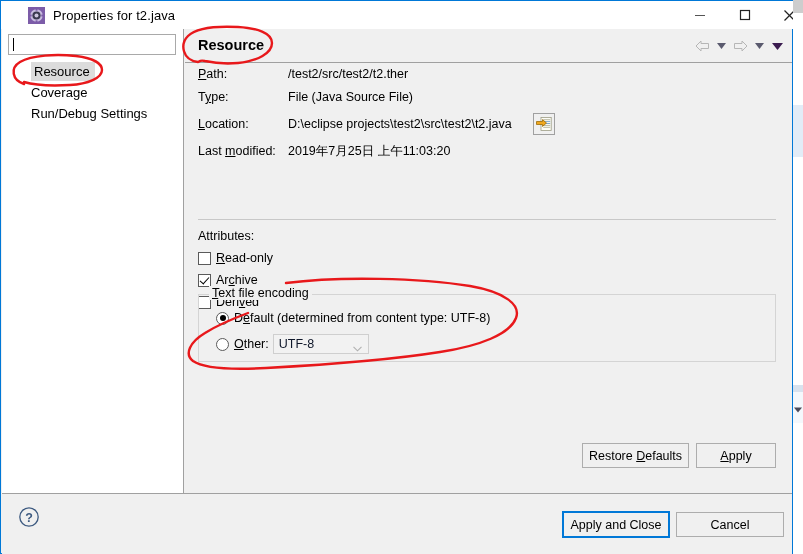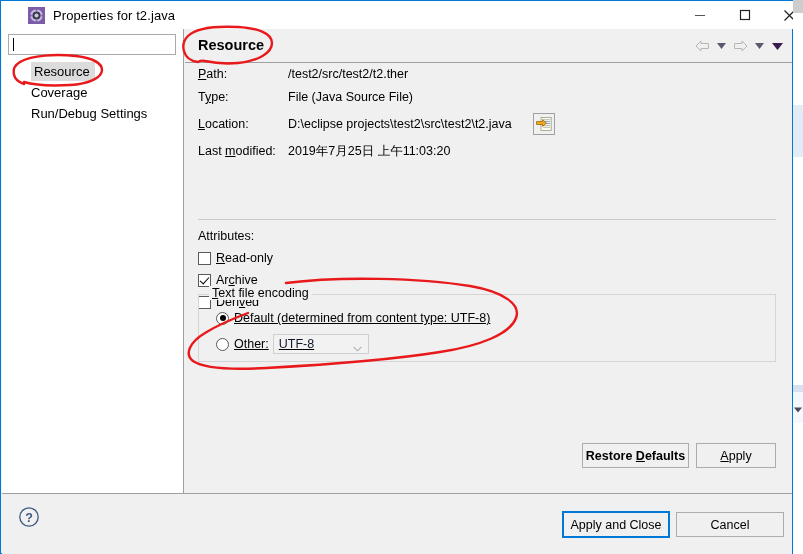--- a/index.html
+++ b/index.html
@@ -245,21 +245,20 @@
     background: #f0f0f0;
     padding: 0 3px;
     font-size: 12.5px;
   }
   .rrow {
     display: flex;
     align-items: center;
     font-size: 12.5px;
     height: 22px;
     padding-left: 9px;
-    text-decoration: underline;
   }
   .radio {
     width: 13px; height: 13px;
     border: 1px solid #5a5a5a;
     border-radius: 50%;
     background: #fff;
     box-sizing: border-box;
     margin-right: 5px;
     position: relative;
     flex: 0 0 auto;
@@ -303,21 +302,20 @@
     color: #000;
     display: flex;
     align-items: center;
     justify-content: center;
     white-space: nowrap;
   }
   #btn-restore {
     position: absolute;
     left: 397px; top: 414px;
     width: 107px;
-    font-weight: bold;
   }
   #btn-apply {
     position: absolute;
     left: 511px; top: 414px;
     width: 80px;
   }
 
   
   #footer {
     position: absolute;

